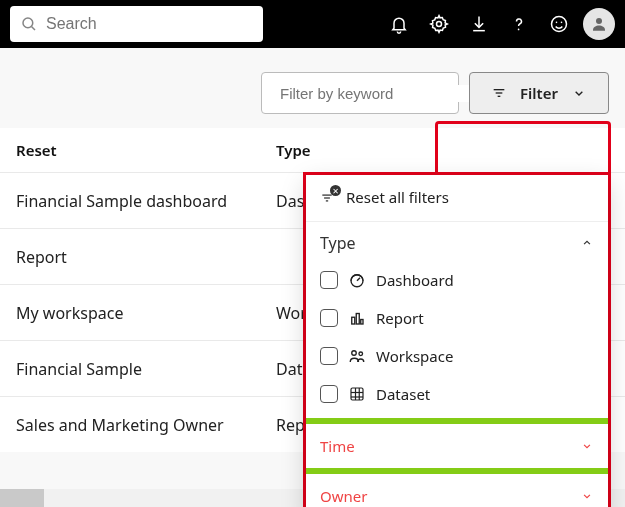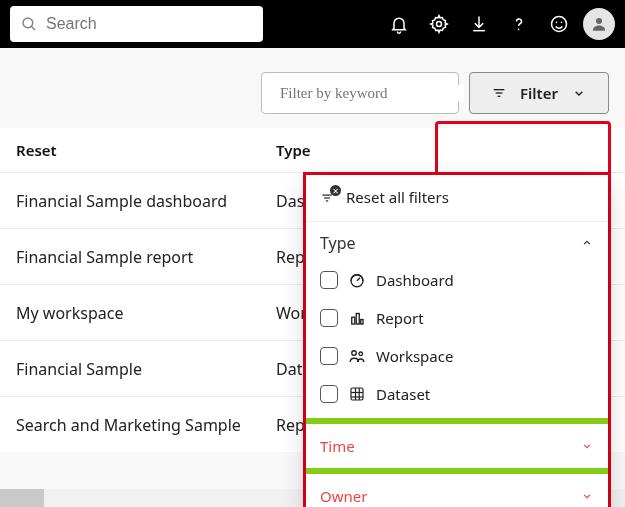--- a/index.html
+++ b/index.html
@@ -13,21 +13,21 @@
   .top-icon { width: 32px; height: 32px; display: flex; align-items: center; justify-content: center; color: #fff; }
   .top-icon svg { width: 20px; height: 20px; }
   .avatar { width: 32px; height: 32px; border-radius: 50%; background: #e5e5e5; display: flex; align-items: center; justify-content: center; }
   .avatar svg { width: 18px; height: 18px; color: #666; }
 
   .content { position: relative; background: #f8f8f8; height: calc(507px - 48px); }
 
   .toolbar { display: flex; gap: 10px; padding: 24px 16px 14px; justify-content: flex-end; }
   .keyword-wrap { width: 198px; height: 42px; border: 1px solid #bbb; border-radius: 4px; background: #fff; display: flex; align-items: center; padding: 0 10px; gap: 8px; }
   .keyword-wrap svg { width: 18px; height: 18px; opacity: .55; }
-  .keyword-input { border: none; outline: none; font-size: 15px; flex: 1; color: #555; font-family: Liberation Serif, serif; }
+  .keyword-input { border: none; outline: none; font-size: 15px; flex: 1; color: #555; }
 
   .filter-btn { width: 140px; height: 42px; border: 1px solid #888; border-radius: 4px; background: #eee; display: flex; align-items: center; justify-content: center; gap: 13px; font-size: 15px; font-weight: 600; cursor: pointer; }
   .filter-btn svg { width: 16px; height: 16px; }
 
   .table { background: #fff; }
   .thead, .trow { display: flex; padding: 0 16px; align-items: center; }
   .thead { height: 44px; font-weight: 600; font-size: 15px; color: #111; }
   .trow { height: 56px; border-top: 1px solid #e9e9e9; font-size: 16px; color: #222; }
   .col-name { flex: 0 0 260px; }
   .col-type { flex: 1; }
@@ -136,33 +136,32 @@
   <div class="table">
     <div class="thead">
       <div class="col-name">Reset</div>
       <div class="col-type">Type</div>
     </div>
     <div class="trow">
       <div class="col-name">Financial Sample dashboard</div>
       <div class="col-type">Dashboard</div>
     </div>
     <div class="trow">
-      <div class="col-name">Financial Sample report</div>
       <div class="col-type">Report</div>
     </div>
     <div class="trow">
       <div class="col-name">My workspace</div>
       <div class="col-type">Workspace</div>
     </div>
     <div class="trow">
       <div class="col-name">Financial Sample</div>
       <div class="col-type">Dataset</div>
     </div>
     <div class="trow">
-      <div class="col-name">Search and Marketing Sample</div>
+      <div class="col-name">Sales and Marketing Owner</div>
       <div class="col-type">Report</div>
     </div>
   </div>
 
   <div class="scrollbar-track">
     <div class="scrollbar-thumb"></div>
   </div>
 
   <div class="highlight-box"></div>
   <div class="panel-highlight"></div>

